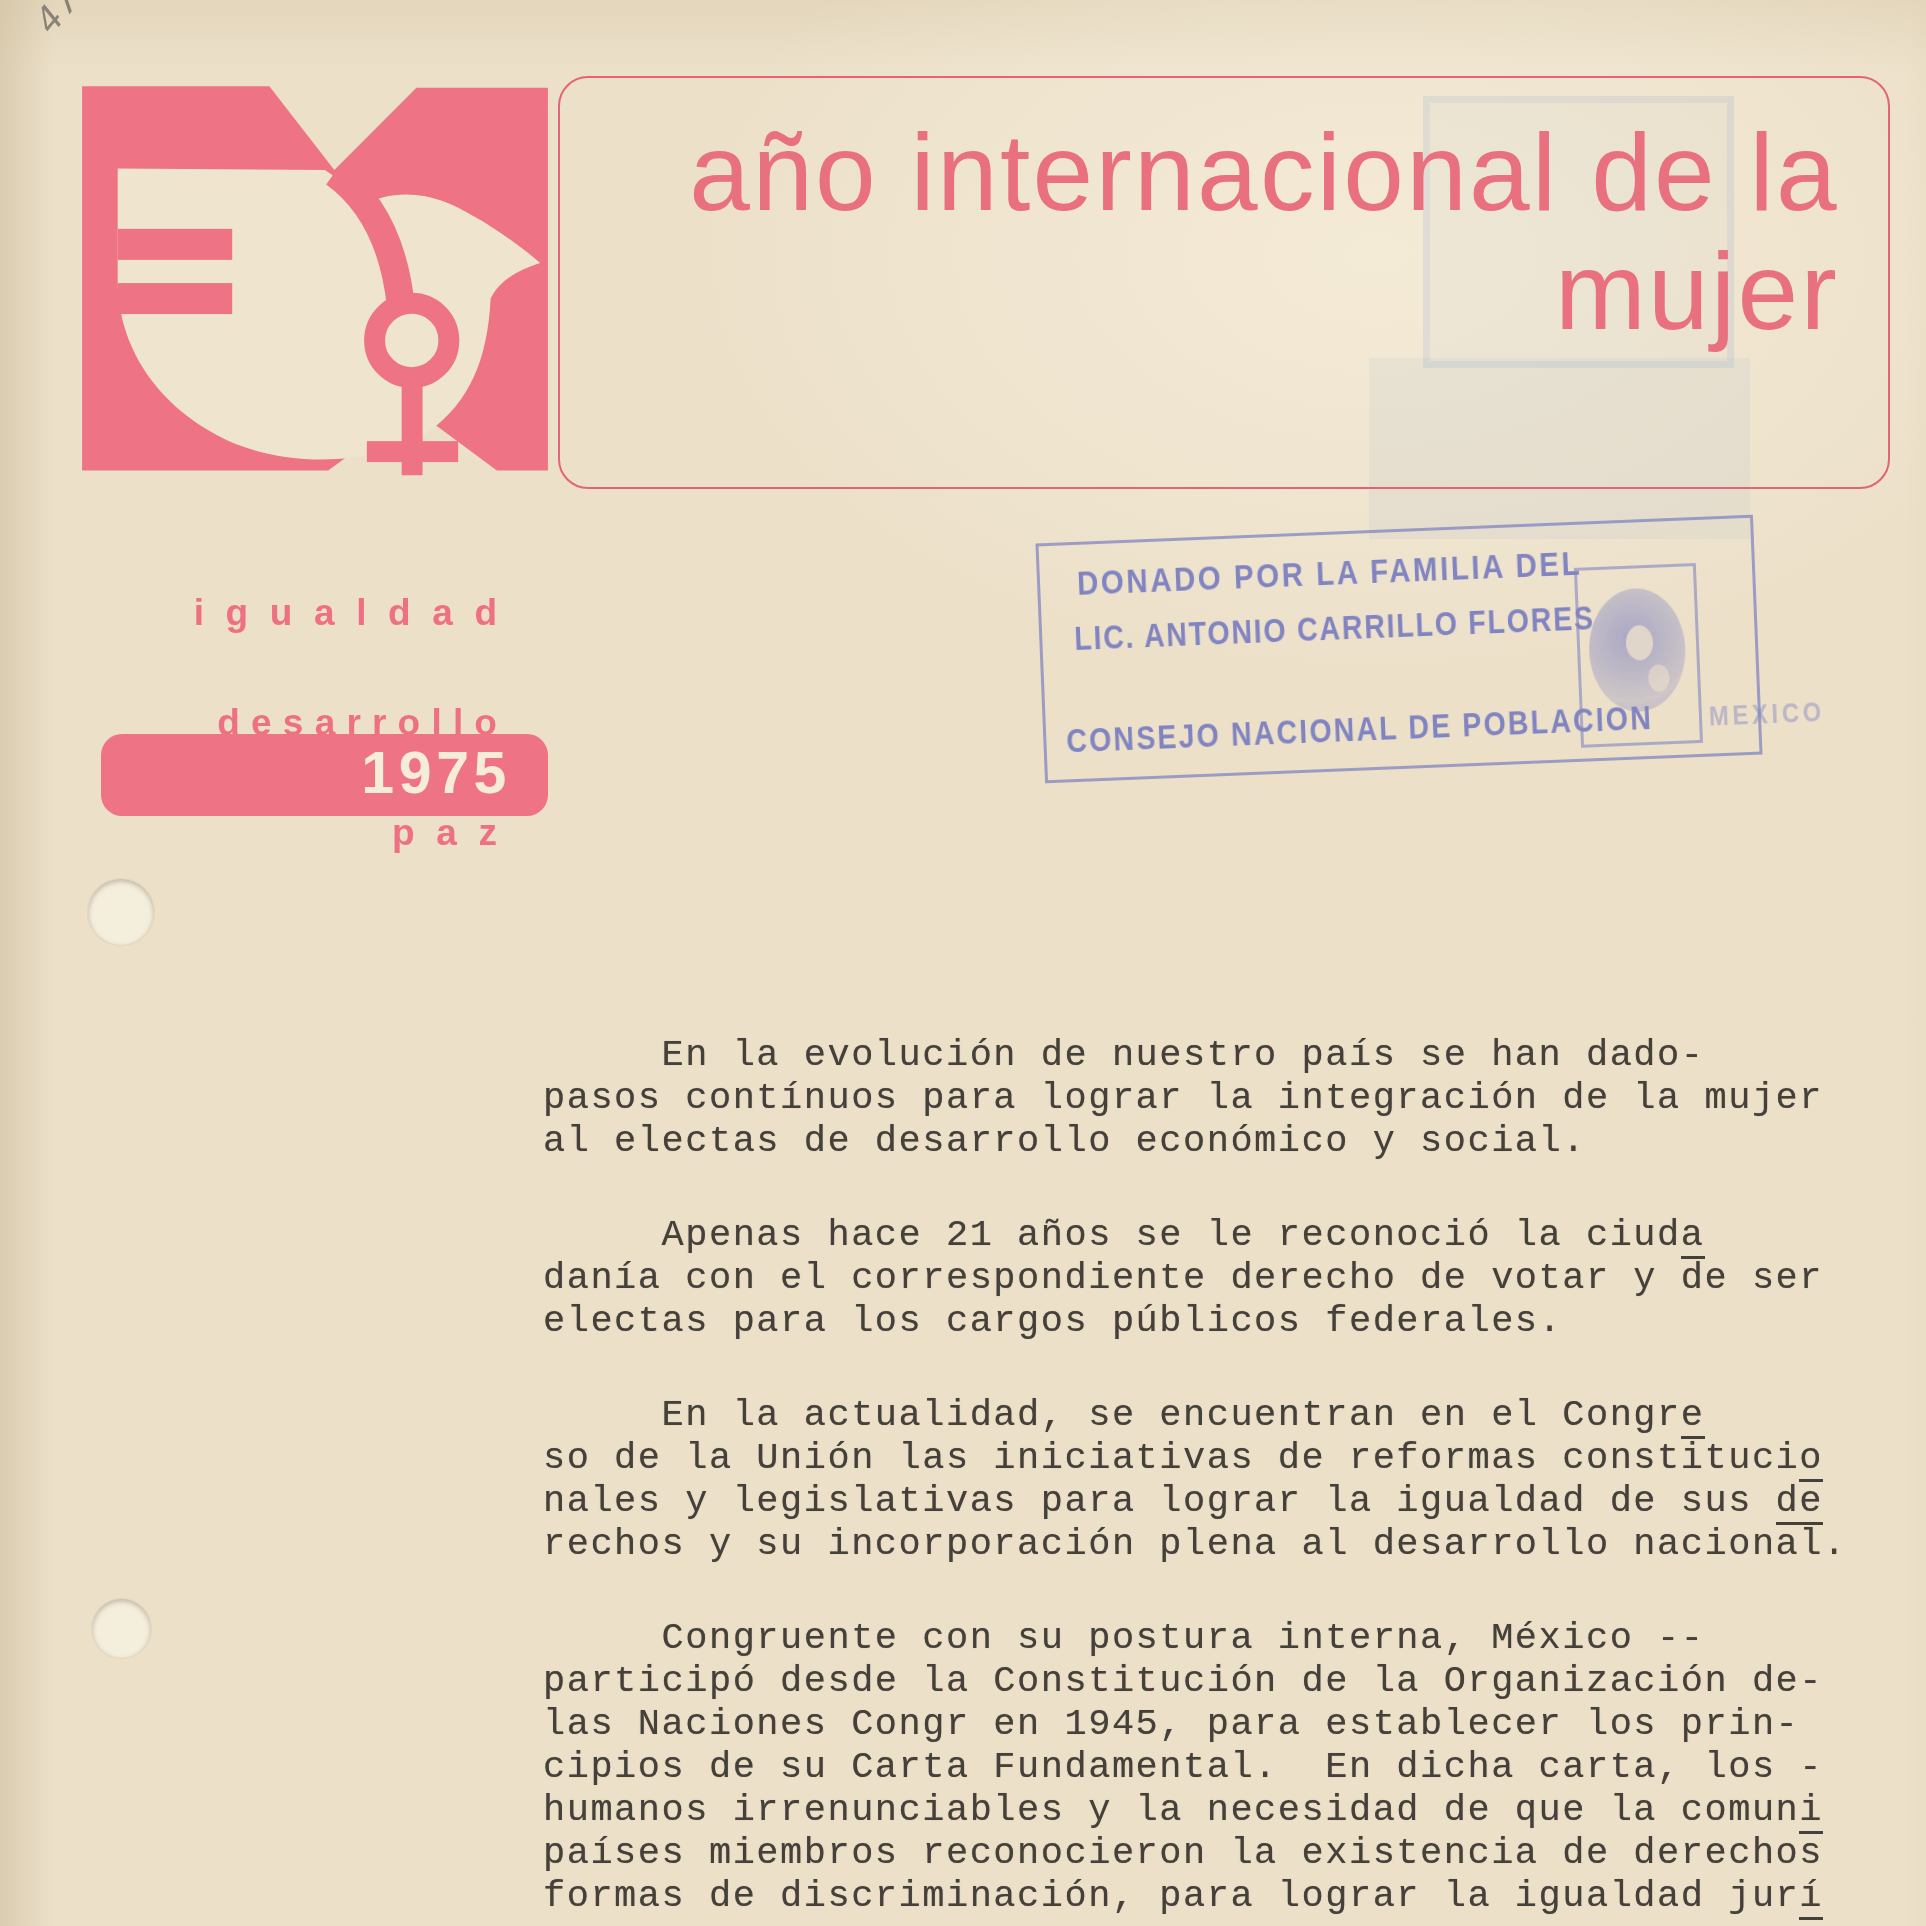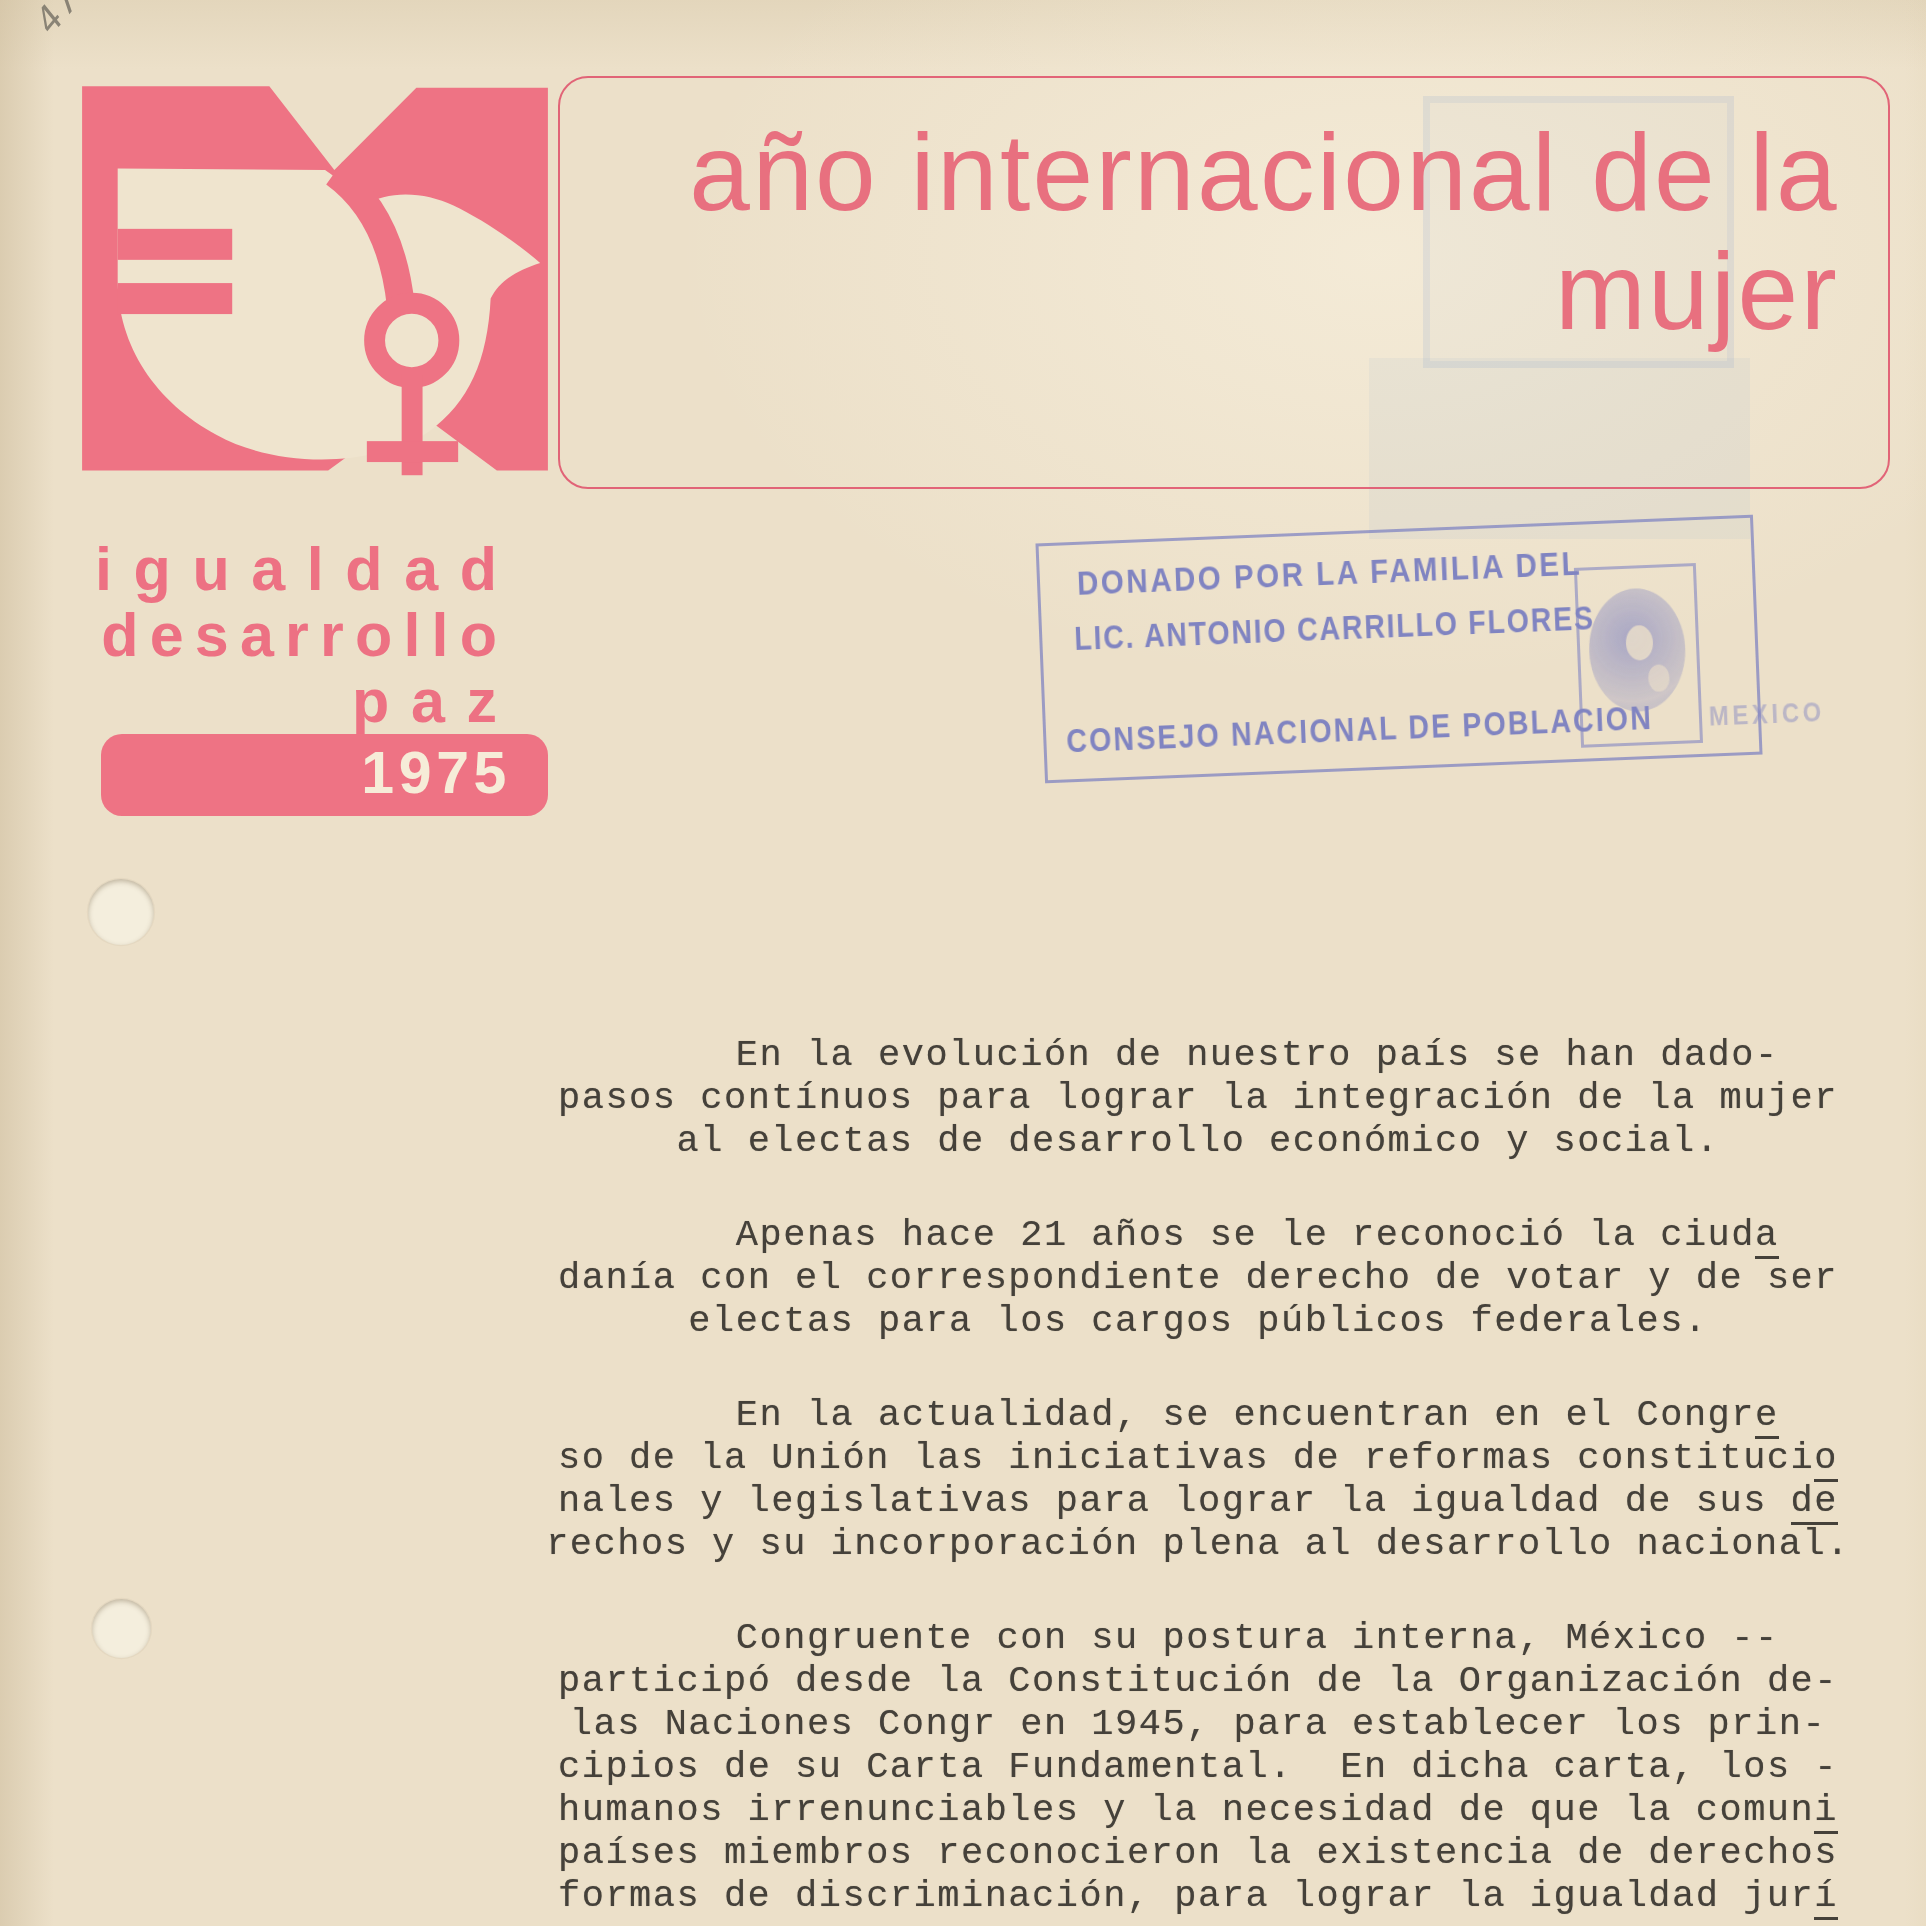--- a/index.html
+++ b/index.html
@@ -20,21 +20,21 @@
   .title-box{position:absolute;left:558px;top:76px;width:1328px;height:409px;
     border:2.7px solid rgba(223,78,104,.85);border-radius:30px;}
   .title-line{position:absolute;right:49px;white-space:nowrap;color:#e8707f;line-height:1;font-weight:400;}
   .tl1{top:40px;font-size:109px;letter-spacing:2.3px;}
   .tl2{top:159px;font-size:109px;letter-spacing:2.3px;}
   .tl3{top:278px;font-size:109px;letter-spacing:15.4px;margin-right:-15.4px;}
   
   .logo-big{position:absolute;left:79px;top:77px;width:472px;height:399px;}
   
   .slogan{position:absolute;left:79px;top:536px;width:418px;text-align:right;color:#ed7183;font-weight:bold;}
-  .slogan div{line-height:66px;font-size:61px;}
+  .slogan div{line-height:66px;font-size:37px;margin-top:44px;}
   .s1{letter-spacing:21.6px;margin-right:-21.6px;}
   .s2{letter-spacing:11.2px;margin-right:-11.2px;}
   .s3{letter-spacing:21.6px;margin-right:-21.6px;}
   .year-badge{position:absolute;left:101px;top:734px;width:431px;height:82px;background:#ee7384;border-radius:21px;padding-left:16px;}
   .year-badge span{position:absolute;right:37px;top:0;line-height:79px;font-size:59px;font-weight:bold;color:#f6ecd8;letter-spacing:4.6px;}
   
   .stamp1{position:absolute;left:1040px;top:529px;width:712px;height:234px;
     transform:rotate(-2.3deg);color:#767bc0;filter:blur(0.5px);opacity:.92;
     border:3.9px solid rgba(118,123,192,.75);font-weight:bold;}
   .stamp1 .l{position:absolute;white-space:nowrap;transform:scale(.95,1.08);transform-origin:left top;}
@@ -44,21 +44,21 @@
   .st-mex{left:663px;top:181px;font-size:25px;opacity:.45;letter-spacing:3.9px;}
   .emblem-frame{position:absolute;left:534px;top:43px;width:116px;height:174px;border:3.5px solid rgba(118,123,192,.6);}
   .emblem-circle{position:absolute;left:8.5px;top:20px;width:96px;height:123px;border-radius:50%;
     background:radial-gradient(circle at 45% 40%, rgba(118,123,192,.62), rgba(118,123,192,.28) 70%, rgba(118,123,192,.45));}
   .emblem-dot{position:absolute;left:37px;top:37px;width:27px;height:35px;border-radius:50%;background:rgba(236,224,201,.8);}
   .emblem-dot2{position:absolute;left:58px;top:77px;width:21.6px;height:27px;border-radius:50%;background:rgba(236,224,201,.6);}
   
   .body-text{position:absolute;left:543px;top:1034px;width:1310px;color:#45413a;
     font-family:"Liberation Mono", monospace;font-size:37px;letter-spacing:1.5px;
     text-shadow:0 0 0.8px rgba(62,58,48,.45);}
-  .tline{white-space:pre;height:43px;line-height:43px;text-align:center;}
+  .tline{white-space:pre;height:43px;line-height:43px;}
   .para + .para{margin-top:51px;}
   .u{border-bottom:3.9px solid currentColor;}
   
   .pencil{position:absolute;color:#746f64;font-family:"DejaVu Sans", sans-serif;font-style:italic;opacity:.8;}
   .pn1{left:27px;top:15.4px;font-size:35px;transform:rotate(-50deg);transform-origin:left top;letter-spacing:2.3px;}
   
   .hole{position:absolute;border-radius:50%;background:#f4eedd;
     box-shadow:inset 0 2.3px 5.4px rgba(110,92,62,.38), 0 0 0 1.2px rgba(120,100,70,.06);}
   .h1{left:88px;top:879px;width:66px;height:66px;}
   .h2{left:92px;top:1599px;width:59px;height:59px;}

